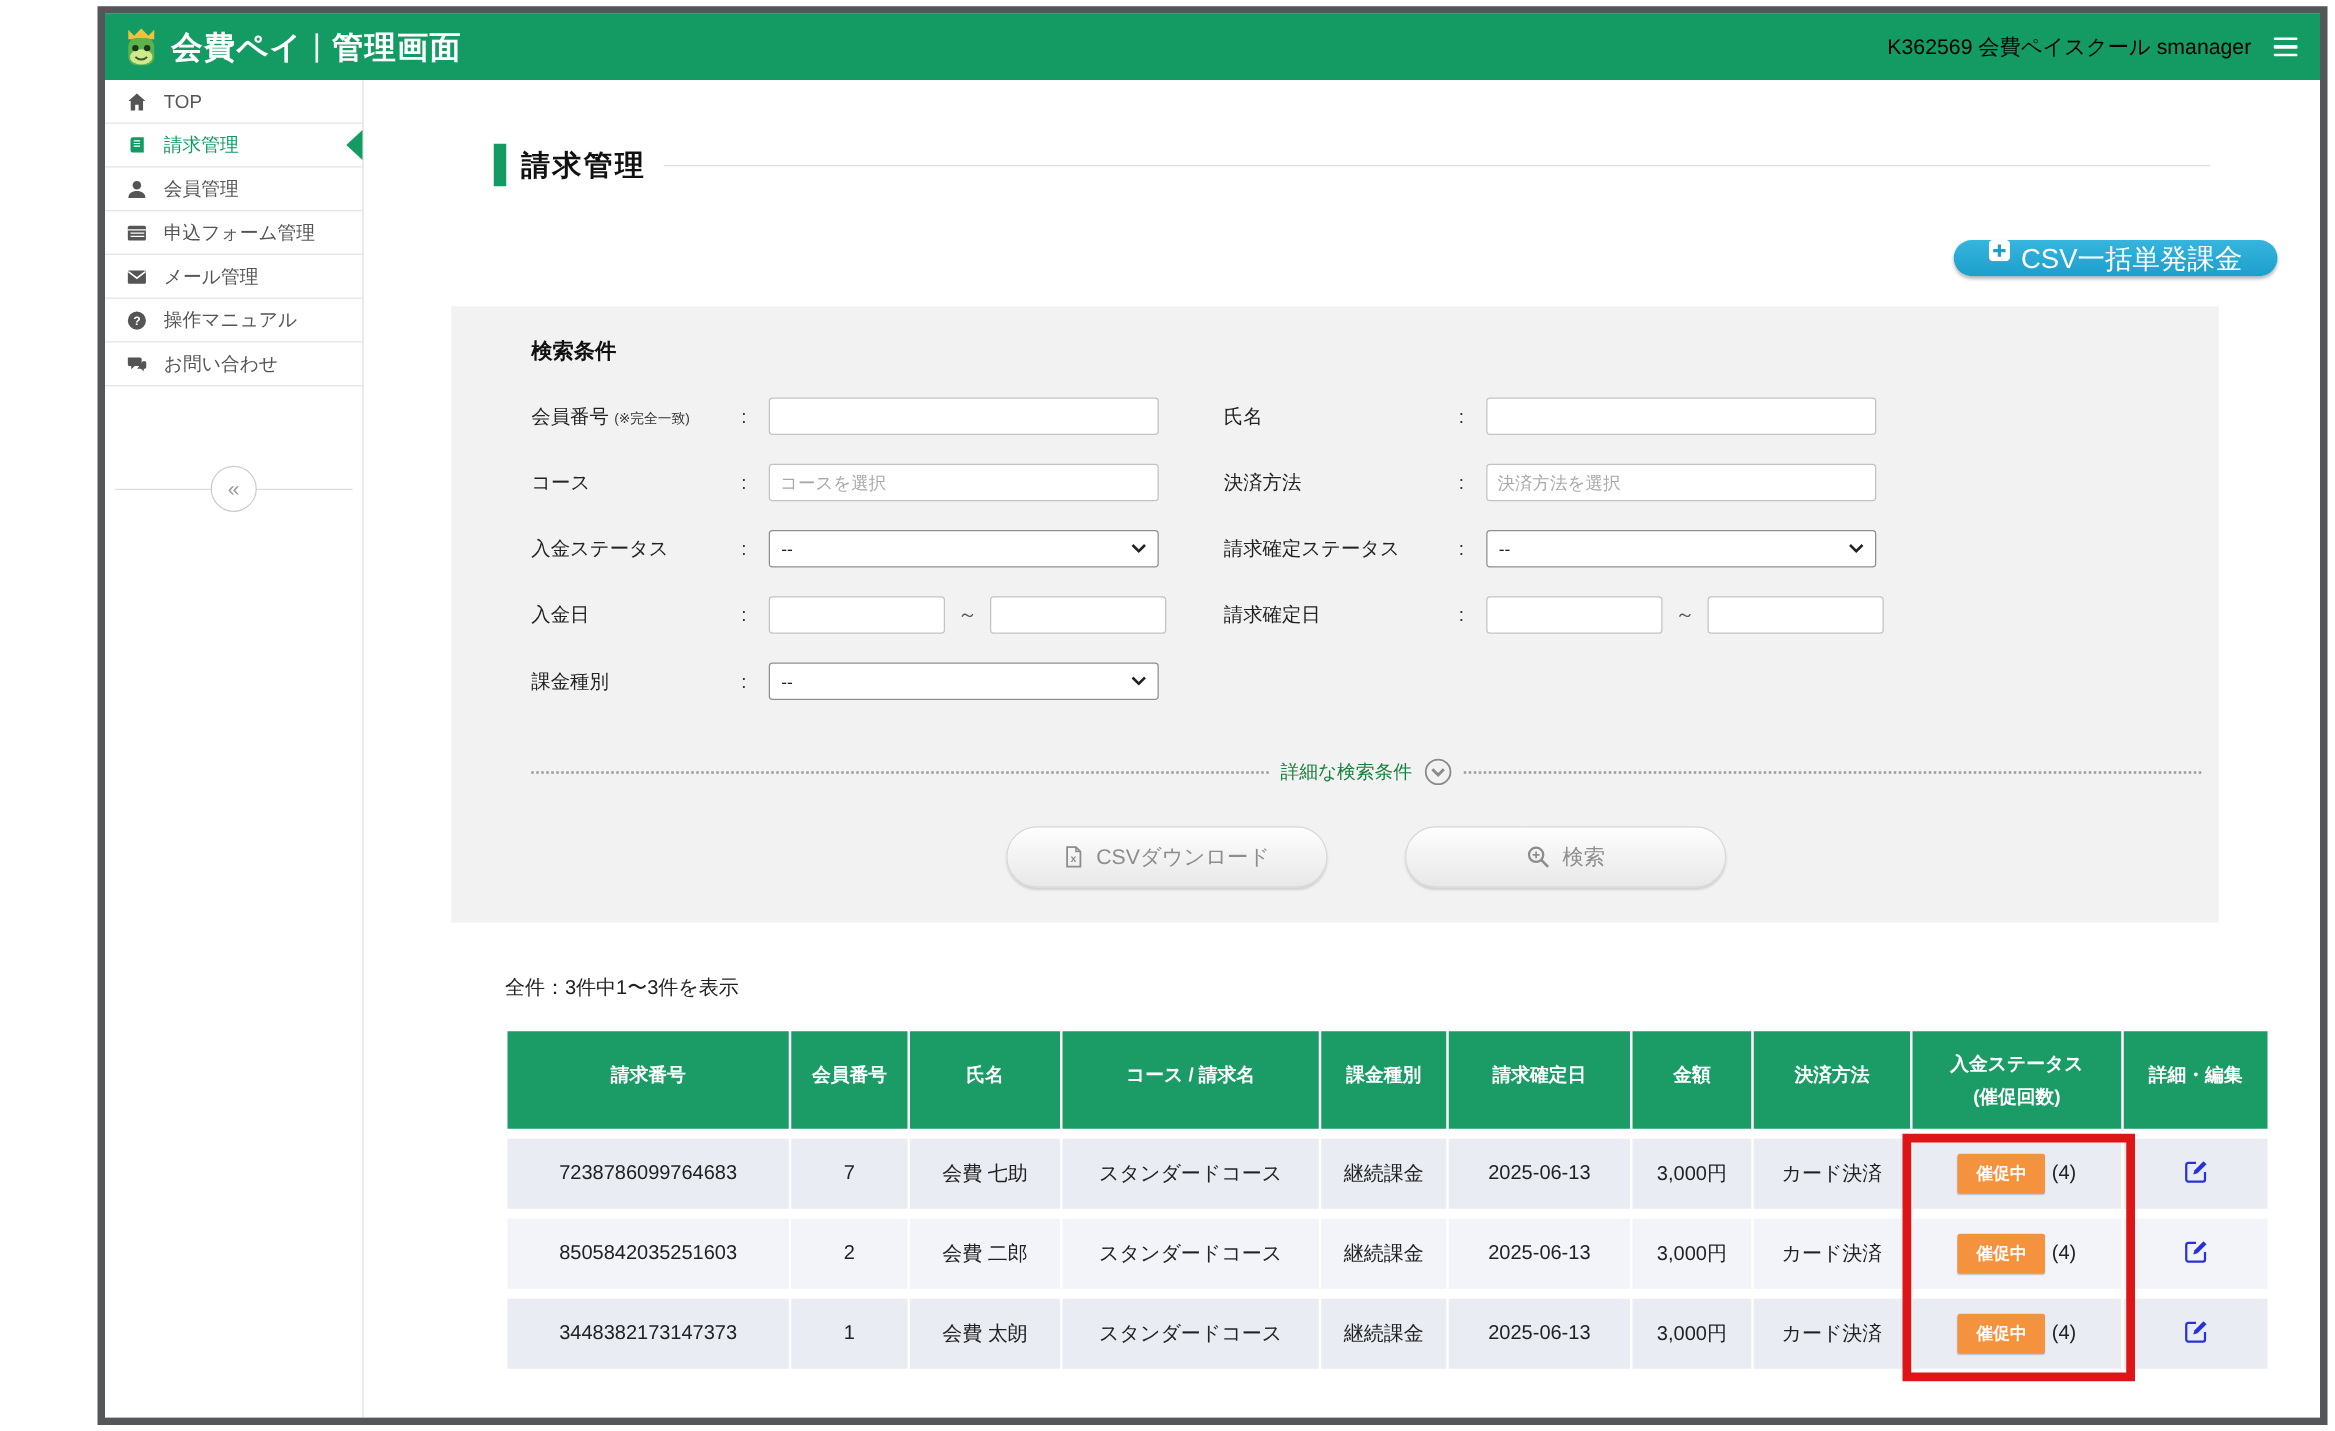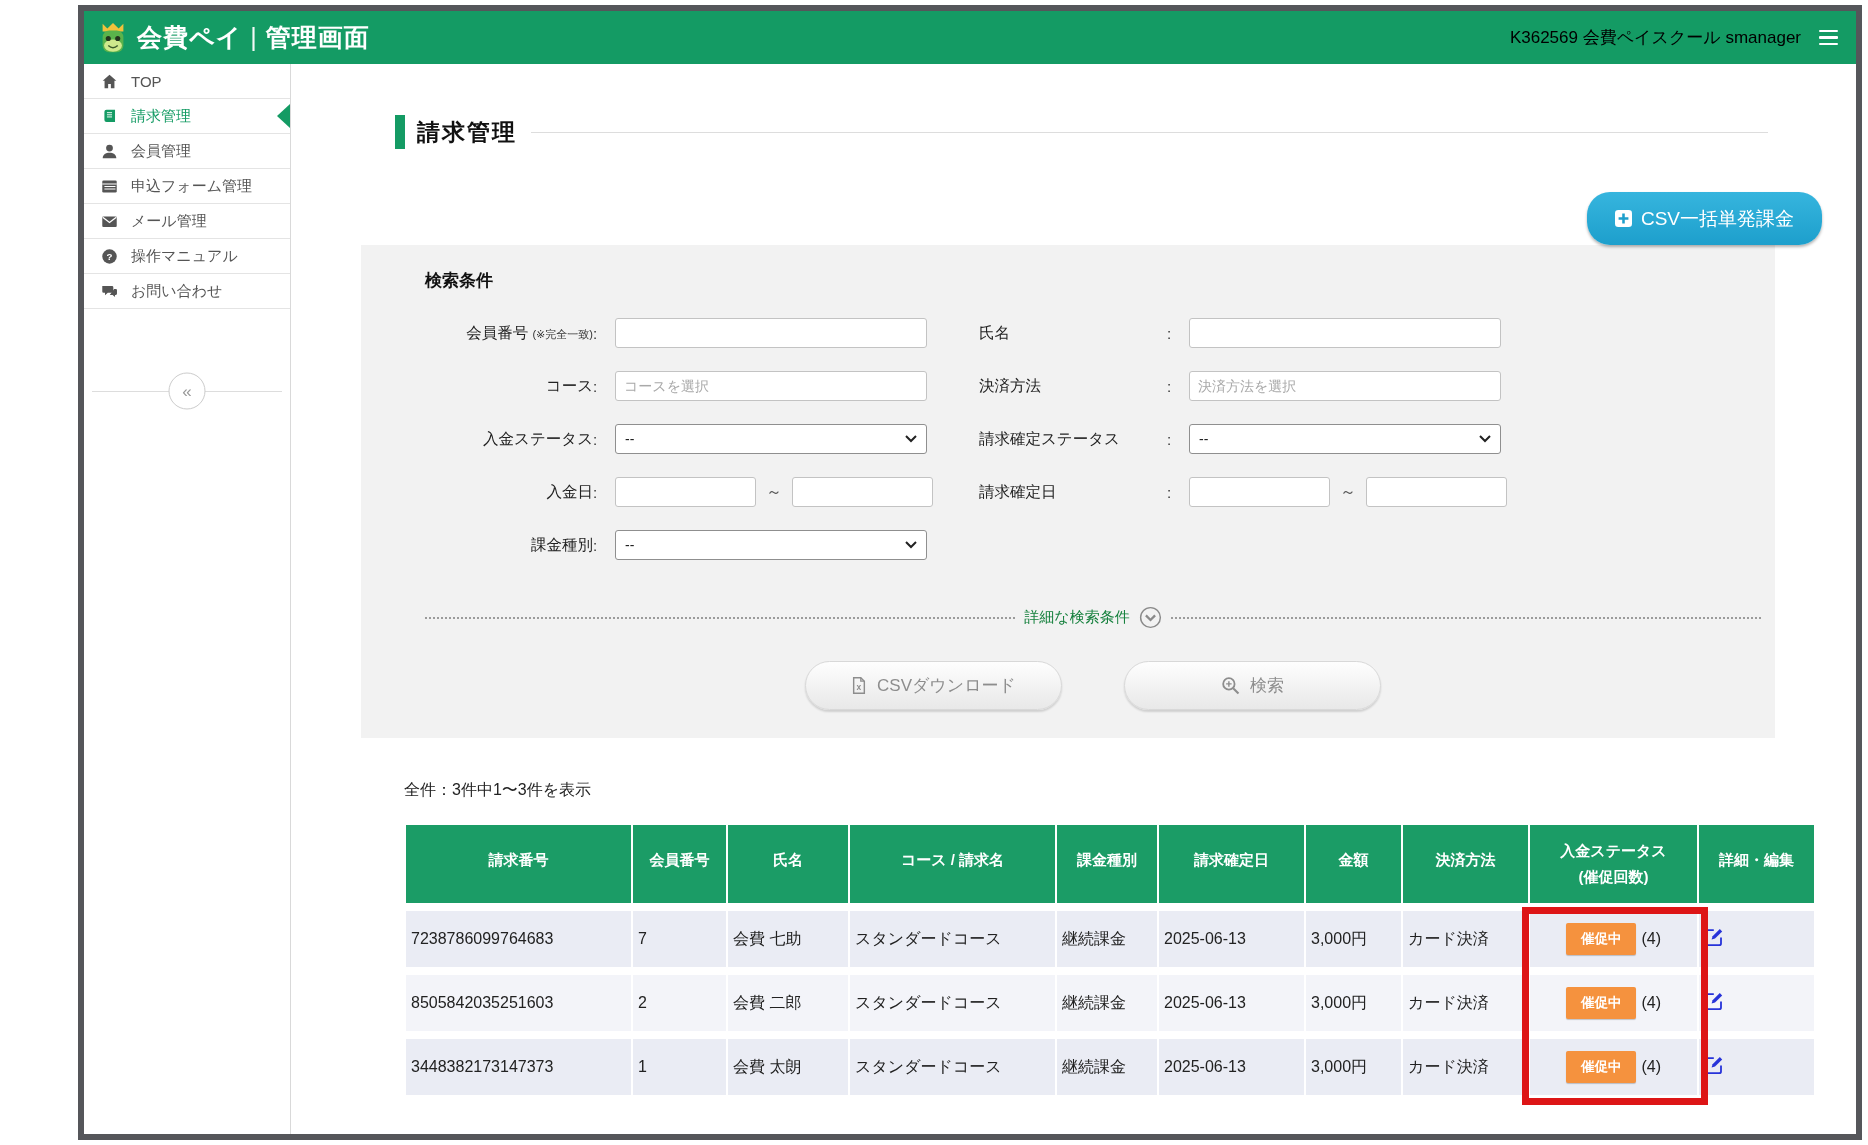--- a/index.html
+++ b/index.html
@@ -26,27 +26,27 @@
   .collapse-btn { position:absolute; left:50%; top:50%; transform:translate(-50%,-50%); width:37px; height:37px; border-radius:50%; border:1px solid #ccc; background:#fff; color:#999; font-size:17px; display:flex; align-items:center; justify-content:center; cursor:pointer; }
 
   .main { flex:1; position:relative; background:#fff; }
 
   
   .title-row { display:flex; align-items:center; padding:51px 88px 0 104px; }
   .title-bar { width:10px; height:34px; background:#149b64; margin-right:12px; }
   .page-title { font-size:23px; font-weight:bold; color:#111; letter-spacing:2px; }
   .title-rule { flex:1; height:1px; background:#ddd; margin-left:14px; }
 
-  .csv-bulk-btn { position:absolute; top:128px; right:34px; height:53px; padding:0 28px; border:none; border-radius:23px; background:linear-gradient(#36b5de,#1d9fcc); color:#fff; font-size:19px; display:flex; align-items:center; gap:9px; box-shadow:0 2px 3px rgba(0,0,0,.3); cursor:pointer; font-family:inherit; }
+  .csv-bulk-btn { position:absolute; top:128px; right:34px; height:29px; padding:0 28px; border:none; border-radius:23px; background:linear-gradient(#36b5de,#1d9fcc); color:#fff; font-size:22px; display:flex; align-items:flex-start; gap:9px; box-shadow:0 2px 3px rgba(0,0,0,.3); cursor:pointer; font-family:inherit; }
 
   
   .search-panel { margin:96px 0 0 70px; width:1414px; background:#f2f2f2; padding:24px 14px 28px 64px; }
   .sc-heading { font-size:17px; font-weight:bold; margin-bottom:26px; color:#111; }
   .frow { display:flex; align-items:center; margin-bottom:23px; height:30px; }
-  .flabel { width:168px; font-size:15.5px; color:#222;text-align:right; }
+  .flabel { width:168px; font-size:15.5px; color:#222; }
   .fnote { font-size:11px; color:#333; }
   .fcolon { width:22px; font-size:15px; color:#333; }
   .fctrl { width:312px; }
   .fspacer { width:52px; }
   .flabel2 { width:188px; font-size:15.5px; color:#222; }
   input.txt { width:100%; height:30px; border:1px solid #c3c3c3; border-radius:3px; padding:0 8px; font-size:14px; font-family:inherit; background:#fff; color:#222; }
   input.txt::placeholder { color:#a9a9a9; }
   .sel { width:312px; height:30px; border:1px solid #8f8f8f; border-radius:3px; background:#fff; display:flex; align-items:center; justify-content:space-between; padding:0 9px; font-size:14px; color:#222; cursor:pointer; }
   .range { display:flex; align-items:center; gap:10px; width:312px; }
   .range input.txt { width:141px; }
@@ -58,21 +58,21 @@
 
   .btns-row { display:flex; justify-content:center; gap:62px; margin-top:32px; }
   .pill-btn { width:257px; height:49px; border-radius:25px; border:1px solid #d8d8d8; background:linear-gradient(#fefefe,#e8e8e8); box-shadow:0 2px 2px rgba(0,0,0,.14); color:#8d8d8d; font-size:17px; display:flex; align-items:center; justify-content:center; gap:10px; cursor:pointer; font-family:inherit; }
 
   
   .summary { margin:42px 0 16px 113px; font-size:16px; color:#222; }
   .table-wrap { position:relative; margin-left:113px; width:1412px; }
   table { border-collapse:separate; border-spacing:2px 8px; table-layout:fixed; }
   th { background:#1b9c66; color:#fff; font-size:15px; font-weight:bold; height:78px; padding:0 3px; vertical-align:middle; }
   th .h2line { margin-top:7px; }
-  td { background:#eaecf4; vertical-align:middle; font-size:16px; color:#222; height:56px; padding:0 5px; }
+  td { background:#eaecf4; text-align:center; vertical-align:middle; font-size:16px; color:#222; height:56px; padding:0 5px; }
   tr.alt td { background:#f3f4f9; }
   .status-flex { display:flex; align-items:center; justify-content:center; gap:5px; }
   .badge { background:#f5923e; color:#fff; font-size:13.5px; font-weight:bold; padding:7px 15px; border-radius:2px; box-shadow:0 1px 1px rgba(0,0,0,.2); white-space:nowrap; }
   .edit-link { display:inline-flex; cursor:pointer; }
   .red-box { position:absolute; left:1118px; top:90px; width:186px; height:198px; border:7px solid #dd1516; pointer-events:none; z-index:4; }
 </style>
 </head>
 <body>
 
 <div class="window">

